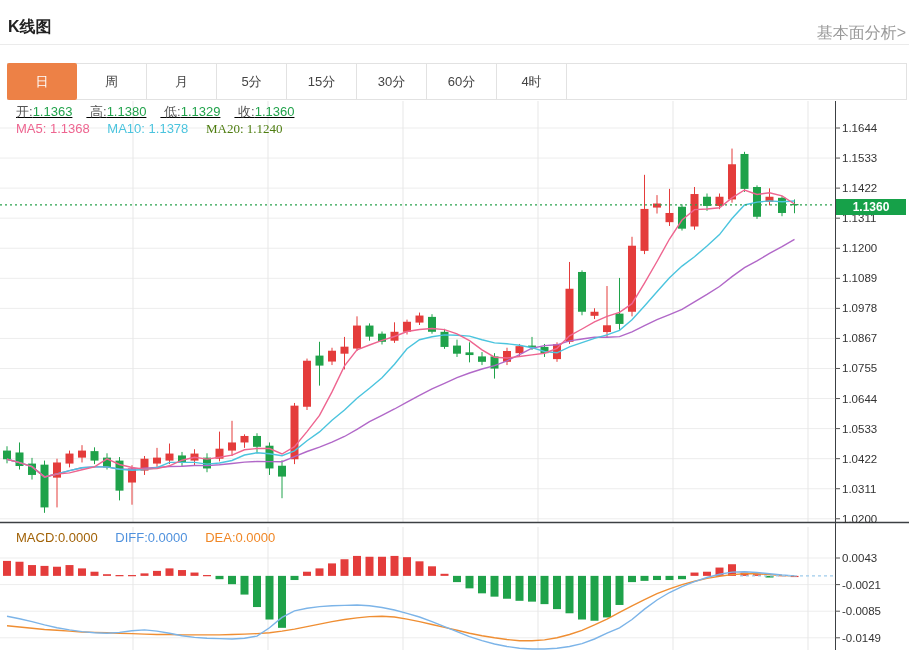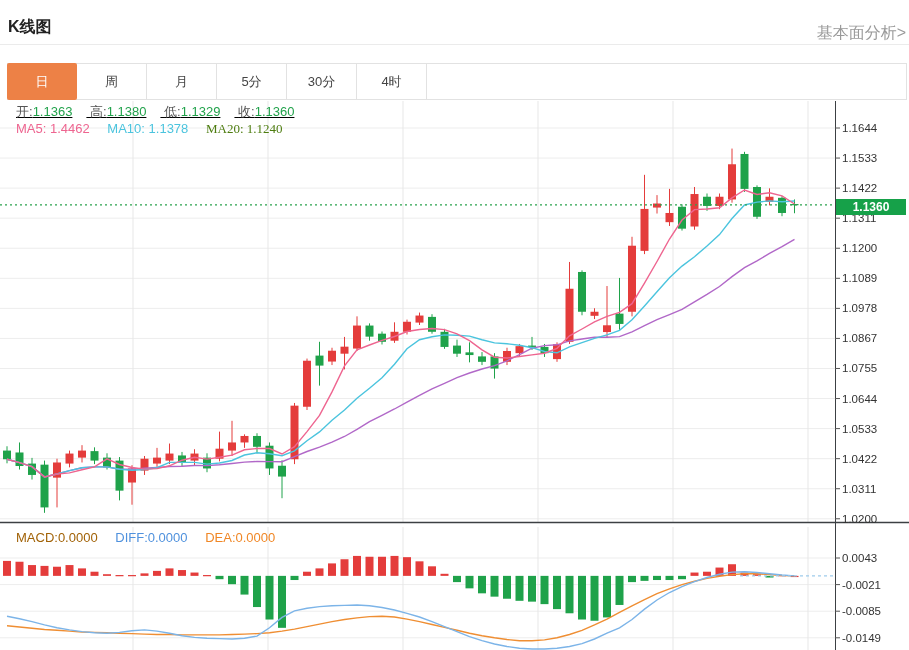--- a/index.html
+++ b/index.html
@@ -38,21 +38,23 @@
 
   <div class="hdr-title">K线图</div>
   <a class="hdr-link">基本面分析&gt;</a>
   <div class="hdr-divider"></div>
 
   <div class="tabstrip">
     <div class="tab active">日</div>
     <div class="tab">周</div>
     <div class="tab">月</div>
     <div class="tab">5分</div>
+    <div class="tab">15分</div>
     <div class="tab">30分</div>
+    <div class="tab">60分</div>
     <div class="tab">4时</div>
     <div class="tab-filler"></div>
   </div>
 
   <div class="chart-area">
     <svg id="chart-svg" width="909" height="560" viewBox="0 0 909 560">
         <g>
           <line x1="0" y1="27" x2="835" y2="27" stroke="#ededed" stroke-width="1"></line>
           <line x1="0" y1="57.06" x2="835" y2="57.06" stroke="#ededed" stroke-width="1"></line>
           <line x1="0" y1="87.12" x2="835" y2="87.12" stroke="#ededed" stroke-width="1"></line>
@@ -334,21 +336,21 @@
   </div>
 
   <div class="readout r1">
     <span class="lab">开:</span><span class="g">1.1363</span><span class="sp"></span>
     <span class="lab">高:</span><span class="g">1.1380</span><span class="sp"></span>
     <span class="lab">低:</span><span class="g">1.1329</span><span class="sp"></span>
     <span class="lab">收:</span><span class="g">1.1360</span>
   </div>
 
   <div class="readout r2">
-    <span class="c-ma5">MA5:</span><span class="c-ma5"> </span><span class="c-ma5">1.4462</span><span class="sp"></span>
+    <span class="c-ma5">MA5:</span><span class="c-ma5"> </span><span class="c-ma5">1.1368</span><span class="sp"></span>
     <span class="c-ma10">MA10:</span><span class="c-ma10"> </span><span class="c-ma10">1.1378</span><span class="sp"></span>
     <span class="c-ma20">MA20:</span><span class="c-ma20"> </span><span class="c-ma20">1.1240</span>
   </div>
 
   <div class="readout rmacd">
     <span class="c-macd">MACD:</span><span class="c-macd">0.0000</span><span class="sp"></span>
     <span class="c-diff">DIFF:</span><span class="c-diff">0.0000</span><span class="sp"></span>
     <span class="c-dea">DEA:</span><span class="c-dea">0.0000</span>
   </div>
 

